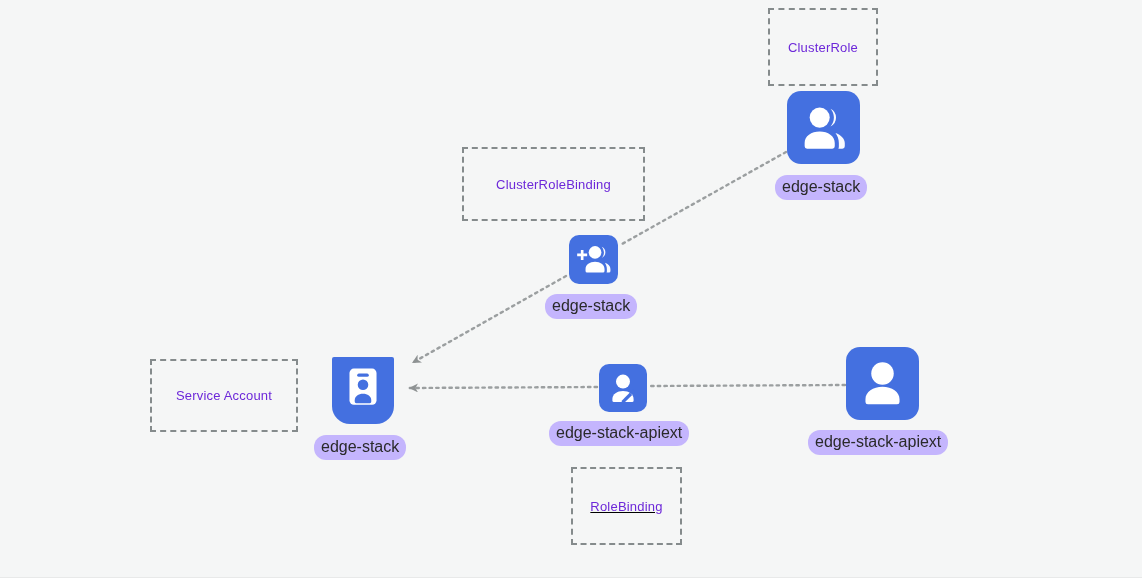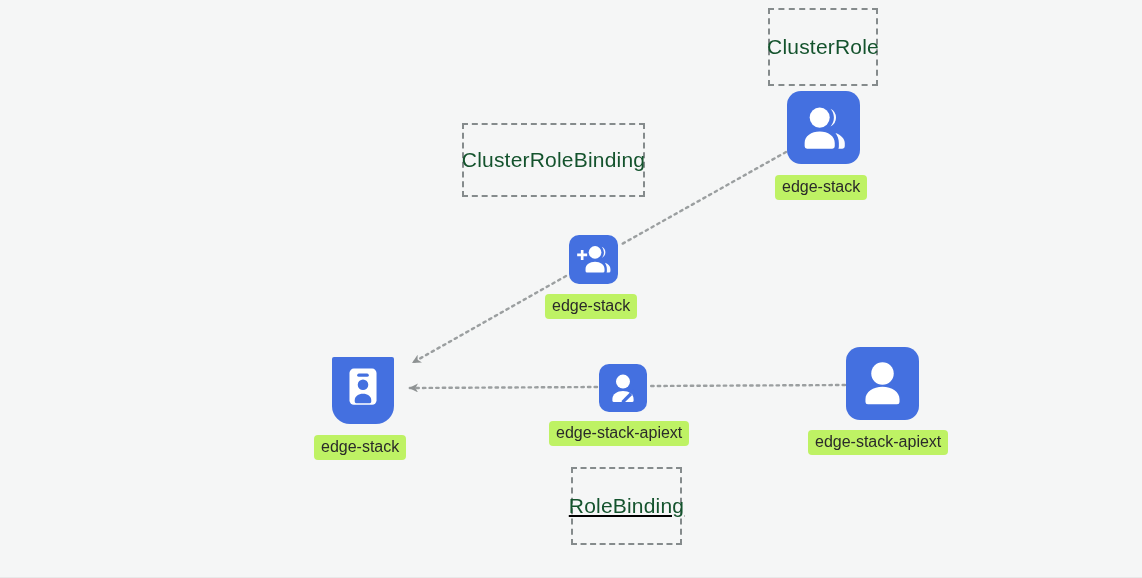--- a/index.html
+++ b/index.html
@@ -32,22 +32,22 @@
   .kind-box {
     position: absolute;
     border: 2px dashed #858b8c;
     background: transparent;
     display: flex;
     align-items: center;
     justify-content: center;
     box-sizing: border-box;
   }
   .kind-box .kind-label {
-    color: #14532d;
-    font-size: 21px;
+    color: #6d28d9;
+    font-size: 13px;
     font-family: "Liberation Sans", sans-serif;
     letter-spacing: 0.2px;
     white-space: nowrap;
   }
 
   
   .node {
     position: absolute;
   }
   .node-icon {
@@ -66,26 +66,26 @@
   }
   .node-icon svg {
     display: block;
     width: 100%;
     height: 100%;
   }
 
   
   .node-name {
     position: absolute;
-    background: #bef264;
+    background: #c4b5fd;
     color: #2a2a2a;
     font-size: 16px;
     font-family: "Liberation Sans", sans-serif;
     padding: 3px 7px 4px 7px;
-    border-radius: 4px;
+    border-radius: 12px;
     white-space: nowrap;
     line-height: 1.15;
   }
 
   .bottom-rule {
     position: absolute;
     left: 0;
     bottom: 0;
     width: 1142px;
     height: 1px;
@@ -112,24 +112,27 @@
     <g>
       <path d="M 845,385 L 650,386" stroke="#9b9fa0" stroke-width="2.4" fill="none" stroke-dasharray="2.4 4.2" stroke-linecap="round"></path>
       <path d="M 597,387 L 409,388" stroke="#9b9fa0" stroke-width="2.4" fill="none" stroke-dasharray="2.4 4.2" stroke-linecap="round" marker-end="url(#arrowhead)"></path>
     </g>
   </svg>
 
   <div class="kind-box" style="left:768px; top:8px; width:110px; height:78px;">
     <span class="kind-label">ClusterRole</span>
   </div>
 
-  <div class="kind-box" style="left:462px; top:123px; width:183px; height:74px;text-align:right;">
+  <div class="kind-box" style="left:462px; top:147px; width:183px; height:74px;text-align:right;">
     <span class="kind-label">ClusterRoleBinding</span>
   </div>
 
+  <div class="kind-box" style="left:150px; top:359px; width:148px; height:73px;">
+    <span class="kind-label">Service Account</span>
+  </div>
 
   <div class="kind-box" style="left:571px; top:467px; width:111px; height:78px;text-decoration:underline;">
     <span class="kind-label">RoleBinding</span>
   </div>
 
 
   <div class="node" style="left:0; top:0;">
     <div class="node-icon rounded" style="left:787px; top:91px; width:73px; height:73px;">
       <svg viewBox="0 0 48 48" xmlns="http://www.w3.org/2000/svg">
         <g fill="#ffffff">

